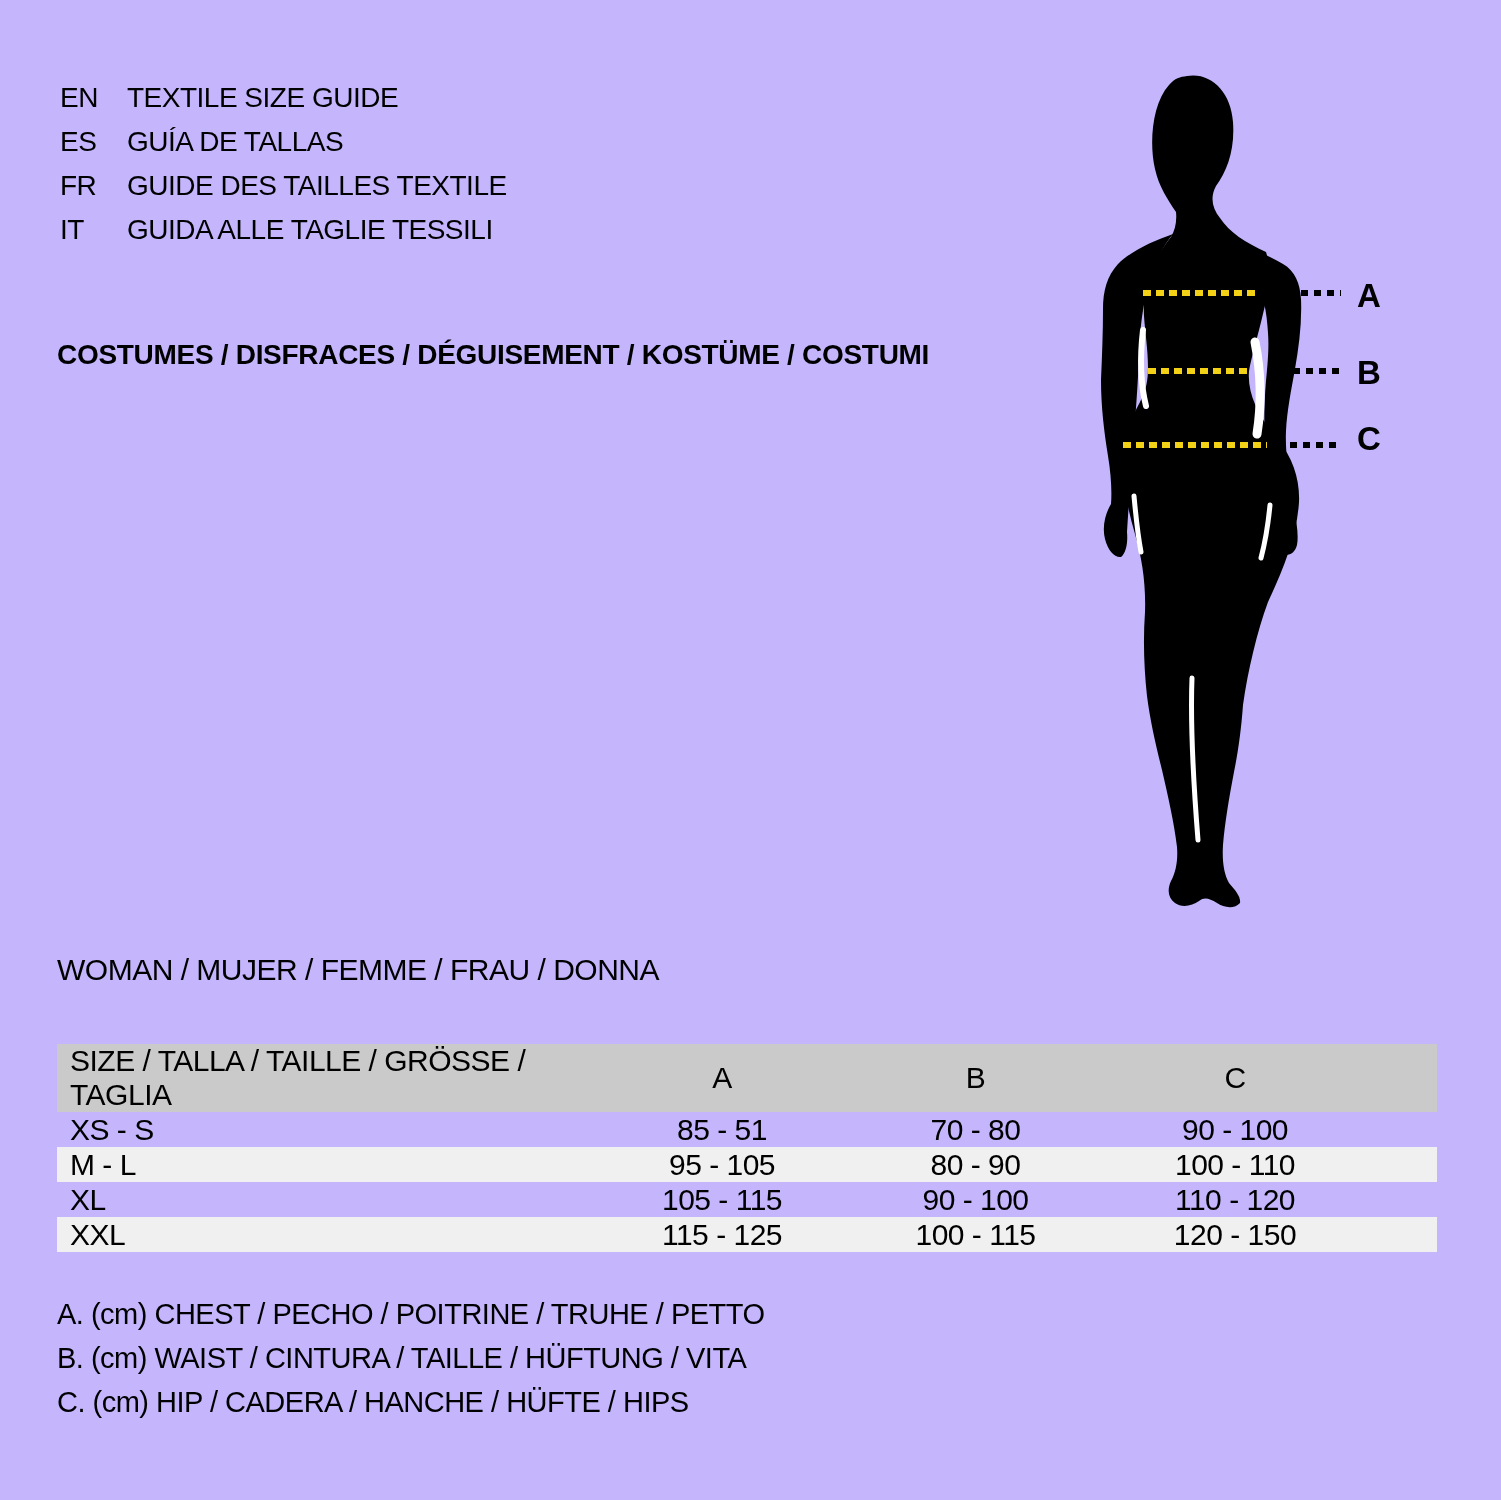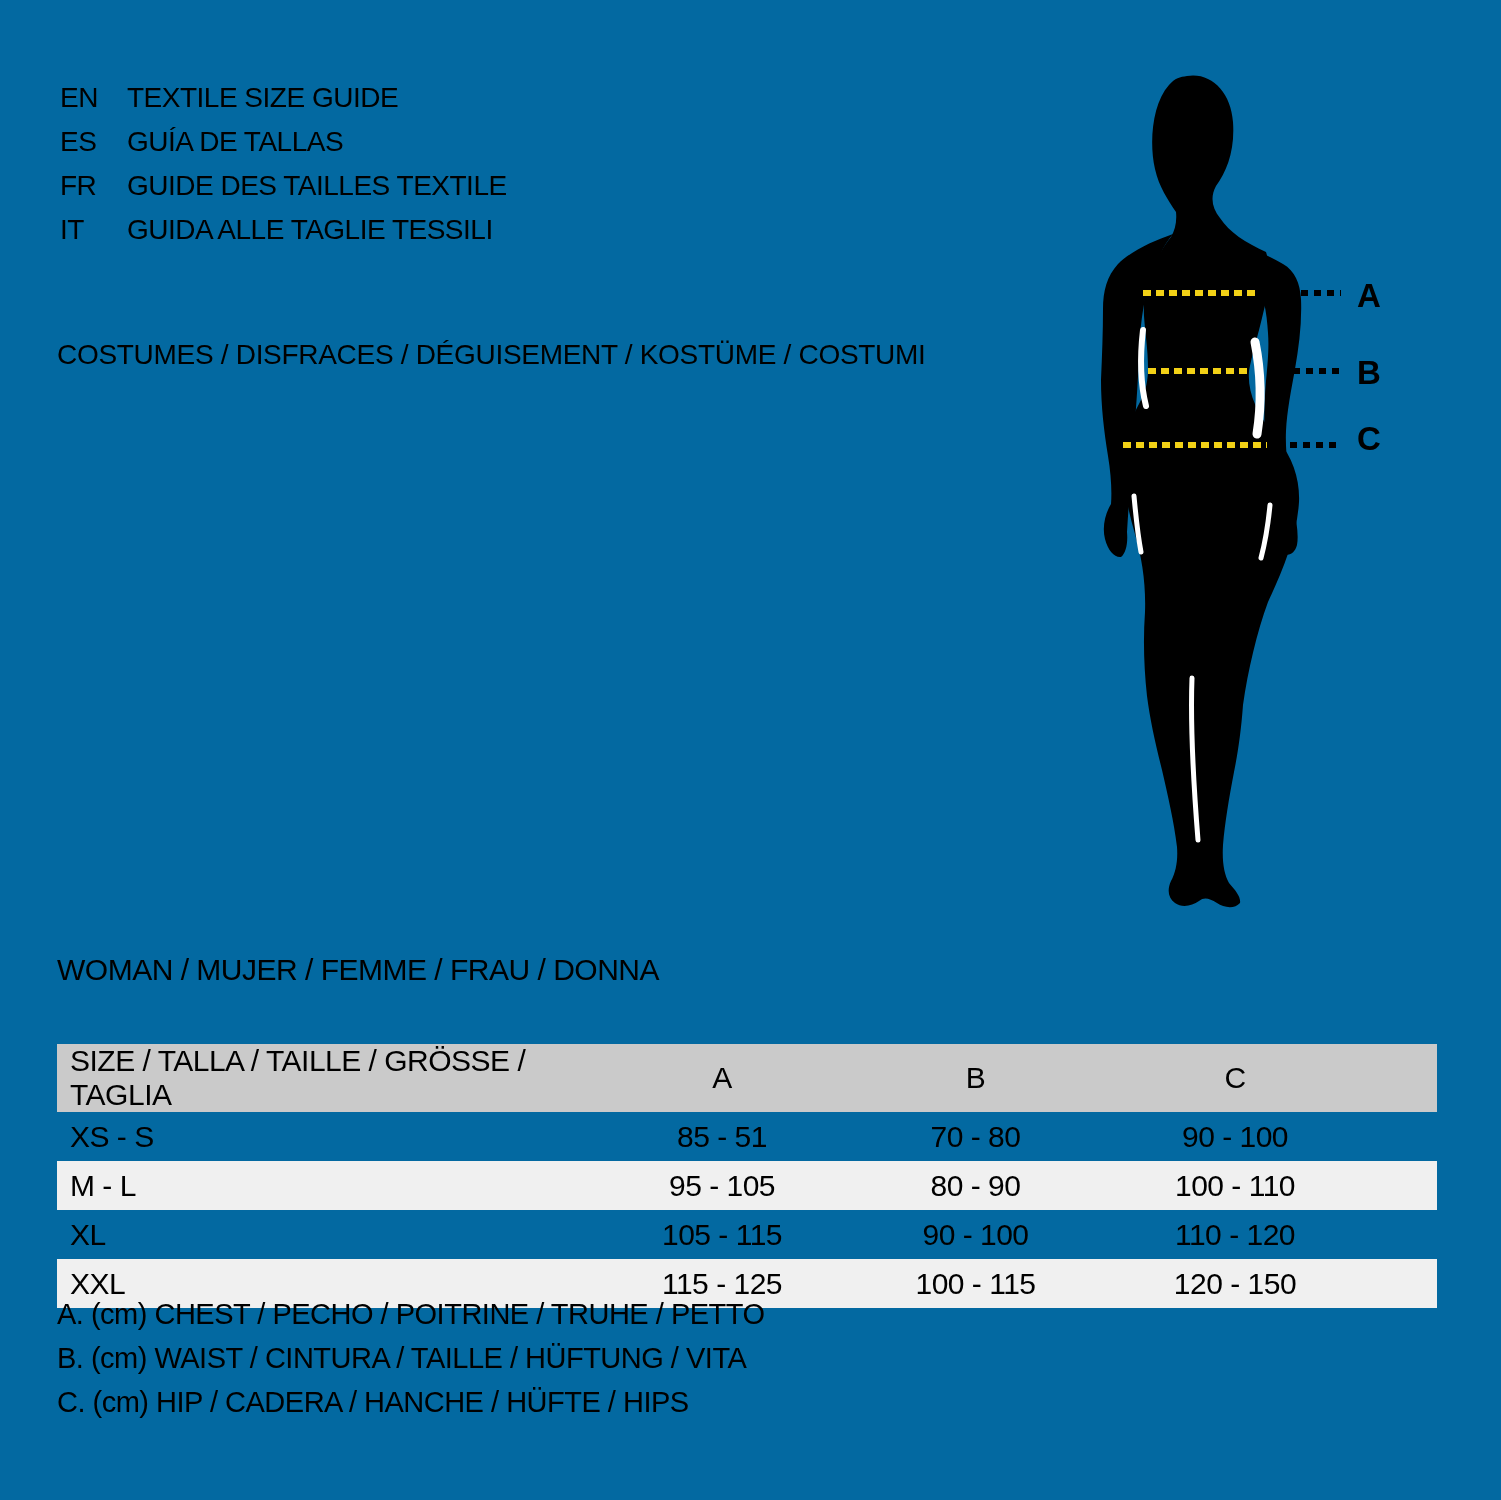--- a/index.html
+++ b/index.html
@@ -1,41 +1,41 @@
 <!DOCTYPE html>
 <html><head>
 <meta charset="utf-8">
 <style>
   html,body { margin:0; padding:0; background:#ffffff; }
   body { font-family:"Liberation Sans","DejaVu Sans",sans-serif; color:#000; }
-  .canvas { position:relative; width:1501px; height:1500px; background:#0369a1; overflow:hidden; }
+  .canvas { position:relative; width:1501px; height:1500px; background:#c4b5fd; overflow:hidden; }
 
   
   .langs { position:absolute; left:60px; top:76px; }
   .lang-row { display:flex; height:44px; line-height:44px; font-size:28px; letter-spacing:-0.5px; }
   .lang-code { width:67px; flex:0 0 67px; }
 
   
-  .category { position:absolute; left:57px; top:337px; font-size:28px; font-weight:400; letter-spacing:-0.3px; line-height:36px; }
+  .category { position:absolute; left:57px; top:337px; font-size:28px; font-weight:700; letter-spacing:-0.3px; line-height:36px; }
 
   
   .fig { position:absolute; left:1050px; top:50px; width:300px; height:900px; }
   .marker-label { position:absolute; left:1357px; width:40px; font-size:33px; font-weight:700; line-height:36px; }
   .marker-a { top:278px; }
   .marker-b { top:355px; }
   .marker-c { top:421px; }
 
   
   .section-title { position:absolute; left:57px; top:952px; font-size:30px; letter-spacing:-0.5px; line-height:36px; }
 
   table.size-table { position:absolute; left:57px; top:1044px; width:1380px; border-collapse:collapse;
     table-layout:fixed; font-size:30px; letter-spacing:-0.5px; }
   .size-table thead th { background:#cacaca; height:33px; font-weight:400; text-align:center; padding:0; }
   .size-table th.size-col, .size-table td.size-col { text-align:left; padding-left:13px; }
-  .size-table tbody td { height:49px; text-align:center; padding:0; }
+  .size-table tbody td { height:35px; text-align:center; padding:0; }
   .size-table tbody tr:nth-child(even) { background:#f0f0f0; }
 
   .legend { position:absolute; left:57px; top:1292px; font-size:29px; letter-spacing:-0.5px; line-height:44px; }
 </style>
 </head>
 <body>
 
 <div class="canvas">
 
   <div class="langs">

